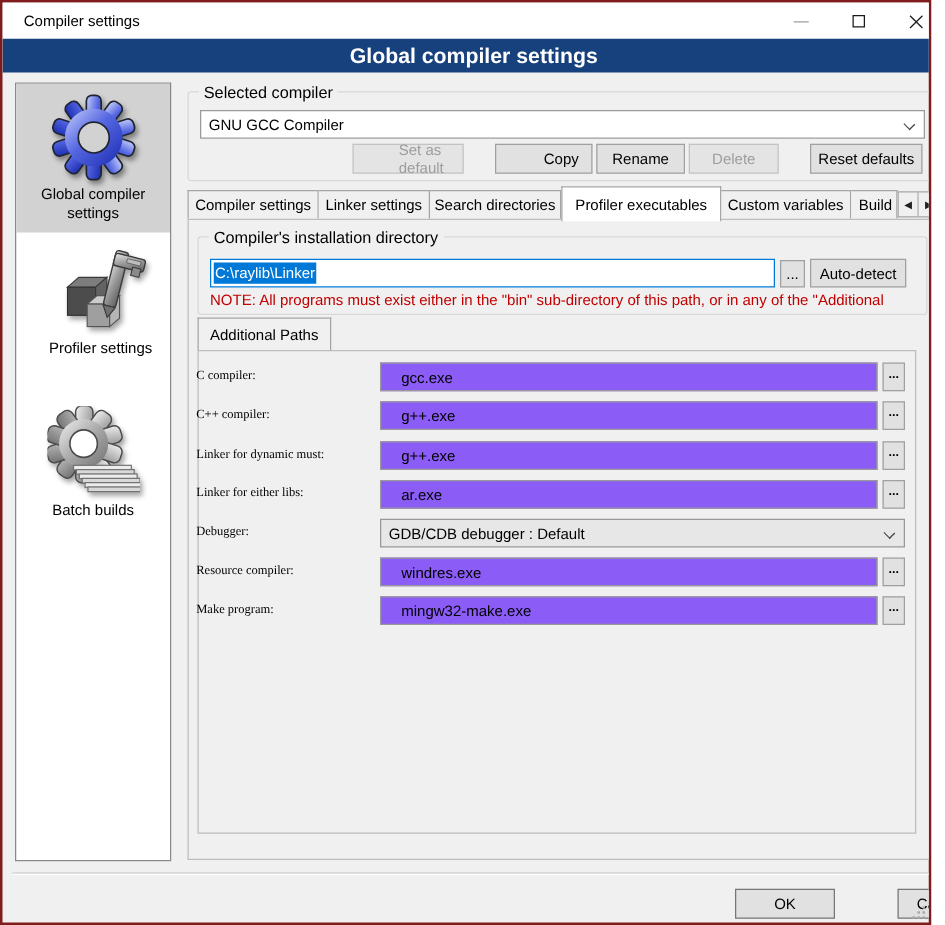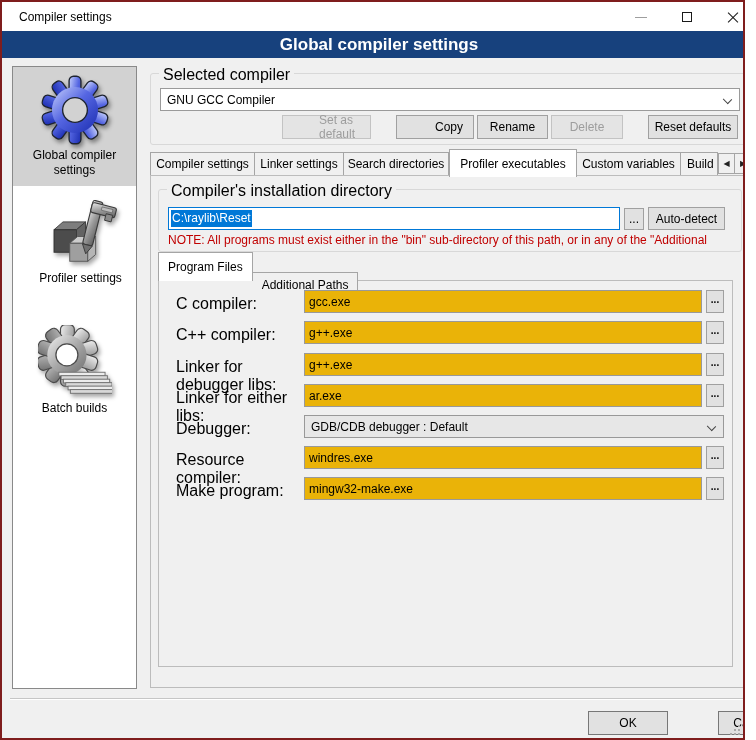--- a/index.html
+++ b/index.html
@@ -20,21 +20,21 @@
   
   .sidebar { position:absolute; left:10px; top:64px; width:125px; height:623px; background:#fff; border:1px solid #898989; }
   .side-item { position:absolute; left:0; width:123px; text-align:center; cursor:default; }
   .side-item .icon { display:block; margin:0 auto; }
   .side-item .lbl { display:block; line-height:15px; }
   .si-0 { top:0; height:119px; background:#d2d2d2; padding-top:5px; }
   .si-1 { top:122px; height:112px; padding-top:4px;padding-left:12px; }
   .si-2 { top:254px; height:100px; padding-top:4px; }
   
   .groupbox { position:absolute; border:1px solid #d8d8d8; border-radius:3px; }
-  .legend { position:absolute; top:-8px; left:8px; background:#f0f0f0; padding:0 4px; font-size:16px; }
+  .legend { position:absolute; top:-8px; left:8px; background:#f0f0f0; padding:0 4px; font-size:13px; }
   .gb-compiler { left:148px; top:71px; width:600px; height:72px; }
   .combo { position:absolute; background:#fff; border:1px solid #9a9a9a; height:23px; display:flex; align-items:center; padding-left:6px; }
   .combo .chev { position:absolute; right:8px; top:7px; width:7px; height:7px; border-right:1px solid #444; border-bottom:1px solid #444; transform:rotate(45deg) scale(1,0.9); transform-origin:center; }
   .combo-main { left:158px; top:86px; width:580px; }
   .btn { position:absolute; height:24px; background:#e1e1e1; border:1px solid #a0a0a0; font-family:"Liberation Sans",sans-serif; font-size:12px; color:#000; display:flex; align-items:center; justify-content:center; }
   .btn.disabled { color:#9d9d9d; border-color:#c3c3c3; background:#e4e4e4; }
   .b-setdef { left:280px; top:113px; width:89px;padding-left:36px; }
   .b-copy { left:394px; top:113px; width:78px;padding-left:28px; }
   .b-rename { left:475px; top:113px; width:71px; }
   .b-delete { left:549px; top:113px; width:72px; }
@@ -54,22 +54,22 @@
   .pathbox .sel { background:#0078d7; color:#fff; padding:1px 1px 2px 1px; }
   .b-browse-main { left:622px; top:206px; width:20px; height:22px; }
   .b-autodetect { left:646px; top:205px; width:77px; height:23px; }
   .note { position:absolute; left:166px; top:231px; width:578px; color:#c00000; font-size:12px; white-space:nowrap; z-index:2; }
   
   .subtabbar { position:absolute; left:156px; top:252px; height:26px; display:flex; z-index:3; }
   .subtab { height:26px; border:1px solid #a5a5a5; border-bottom:none; background:#f0f0f0; display:flex; align-items:center; justify-content:center; padding:0 9px; }
   .subtab.active { background:#fff; height:29px; margin-top:-2px; z-index:3; }
   .subtab + .subtab { border-left:none; margin-top:18px; height:24px; }
   .subpane { position:absolute; left:156px; top:278px; width:575px; height:387px; border:1px solid #bcbcbc; background:#f0f0f0; z-index:2; }
-  .frow-label { position:absolute; left:174px; width:134px; font-size:16px; z-index:3; }
-  .finput { position:absolute; left:302px; width:398px; height:23px; background:#eab308; border:1px solid #999; font-family:"Liberation Sans",sans-serif; font-size:12px; padding-left:4px; z-index:3; }
+  .frow-label { position:absolute; left:155px; width:134px; font-size:10px; z-index:3;font-family:Liberation Serif, serif; }
+  .finput { position:absolute; left:302px; width:398px; height:23px; background:#8b5cf6; border:1px solid #999; font-family:"Liberation Sans",sans-serif; font-size:12px; padding-left:16px; z-index:3; }
   .fbrowse { position:absolute; left:704px; width:18px; height:23px; font-weight:bold; font-size:10px; letter-spacing:0; padding-bottom:4px; z-index:3; }
   .fselect { position:absolute; left:302px; width:420px; height:23px; background:#e7e7e7; border:1px solid #999; display:flex; align-items:center; padding-left:6px; z-index:3; }
   .fselect .chev { position:absolute; right:8px; top:7px; width:7px; height:7px; border-right:1px solid #444; border-bottom:1px solid #444; transform:rotate(45deg) scale(1,0.9); }
   
   .divider { position:absolute; left:8px; top:696px; width:740px; height:2px; border-top:1px solid #c6c6c6; border-bottom:1px solid #fff; }
   .b-ok { left:586px; top:709px; width:80px; border-color:#777; }
   .b-cancel { left:716px; top:709px; width:68px; border-color:#777; }
   .grip { position:absolute; right:3px; bottom:3px; width:12px; height:12px; }
   .grip i { position:absolute; width:2px; height:2px; background:#a9a9a9; }
 </style>
@@ -201,41 +201,40 @@
     <div class="spinbtn">◀</div>
     <div class="spinbtn">▶</div>
   </div>
 
   <div class="tabpane"></div>
 
   <div class="groupbox gb-install" style="z-index:2">
     <span class="legend" style="background:#f0f0f0">Compiler's installation directory</span>
   </div>
   <div class="pathbox">
-    <span class="sel">C:\raylib\Reset</span>
+    <span class="sel">C:\raylib\Linker</span>
   </div>
   <div class="btn b-browse-main" style="z-index:2">...</div>
   <div class="btn b-autodetect" style="z-index:2">Auto-detect</div>
   <div class="note">NOTE: All programs must exist either in the "bin" sub-directory of this path, or in any of the "Additional</div>
 
   <div class="subtabbar">
-    <div class="subtab active">Program Files</div>
     <div class="subtab">Additional Paths</div>
   </div>
   <div class="subpane"></div>
 
   <span class="frow-label" style="top:293px">C compiler:</span>
   <input class="finput" style="top: 288px;" value="gcc.exe">
   <div class="btn fbrowse" style="top:288px">...</div>
 
   <span class="frow-label" style="top:324px">C++ compiler:</span>
   <input class="finput" style="top: 319px;" value="g++.exe">
   <div class="btn fbrowse" style="top:319px">...</div>
 
-  <span class="frow-label" style="top:356px">Linker for debugger libs:</span>
+  <span class="frow-label" style="top:356px">Linker for dynamic must:</span>
   <input class="finput" style="top: 351px;" value="g++.exe">
   <div class="btn fbrowse" style="top:351px">...</div>
 
   <span class="frow-label" style="top:387px">Linker for either libs:</span>
   <input class="finput" style="top: 382px;" value="ar.exe">
   <div class="btn fbrowse" style="top:382px">...</div>
 
   <span class="frow-label" style="top:418px">Debugger:</span>
   <div class="fselect" style="top:413px">
     <span>GDB/CDB debugger : Default</span>

